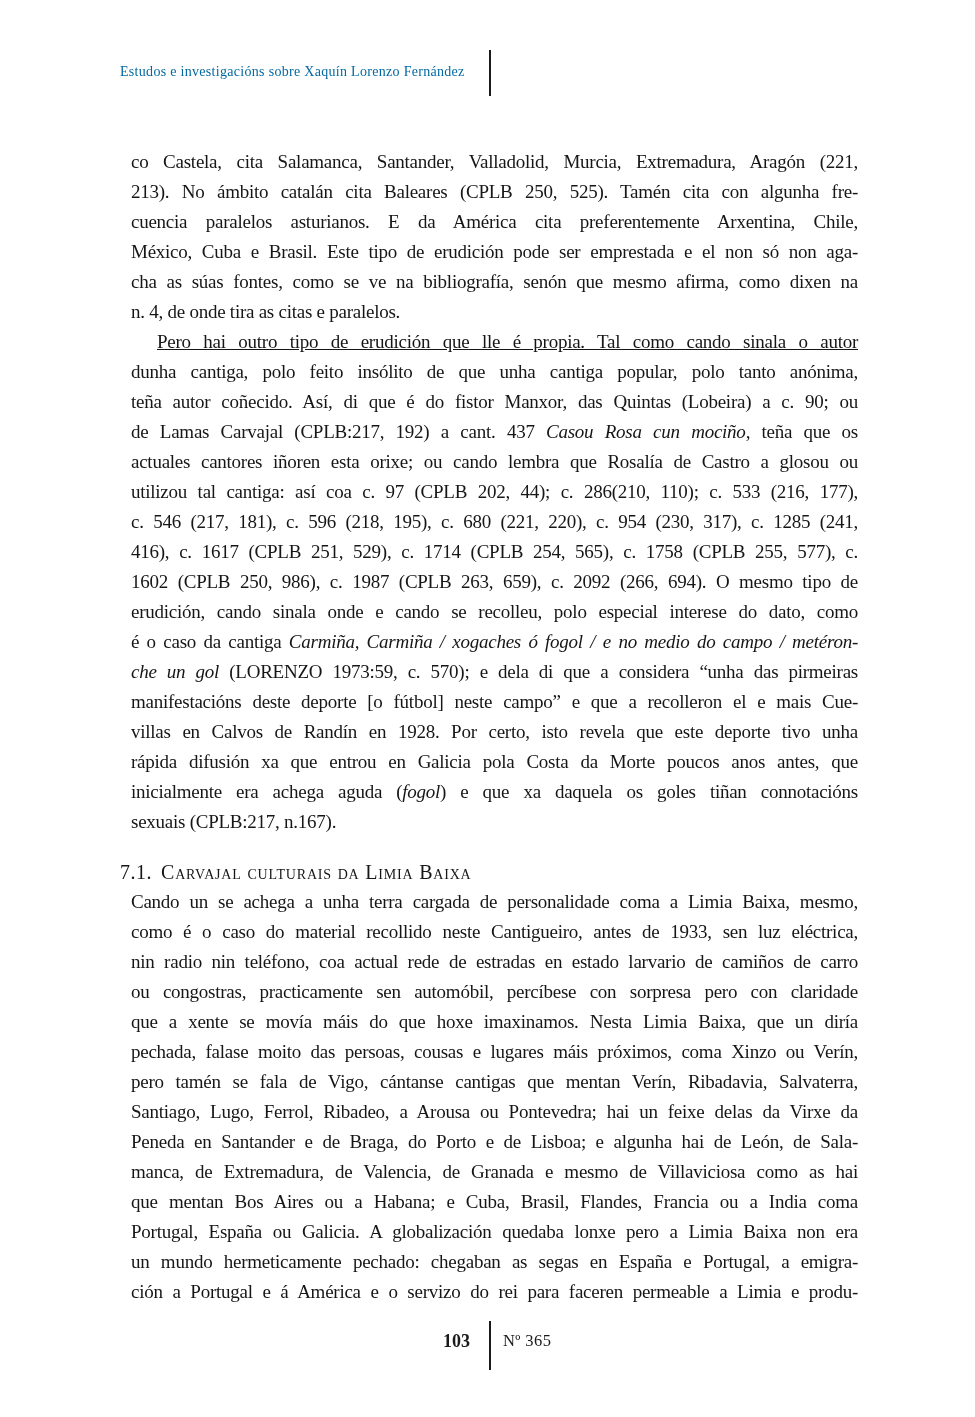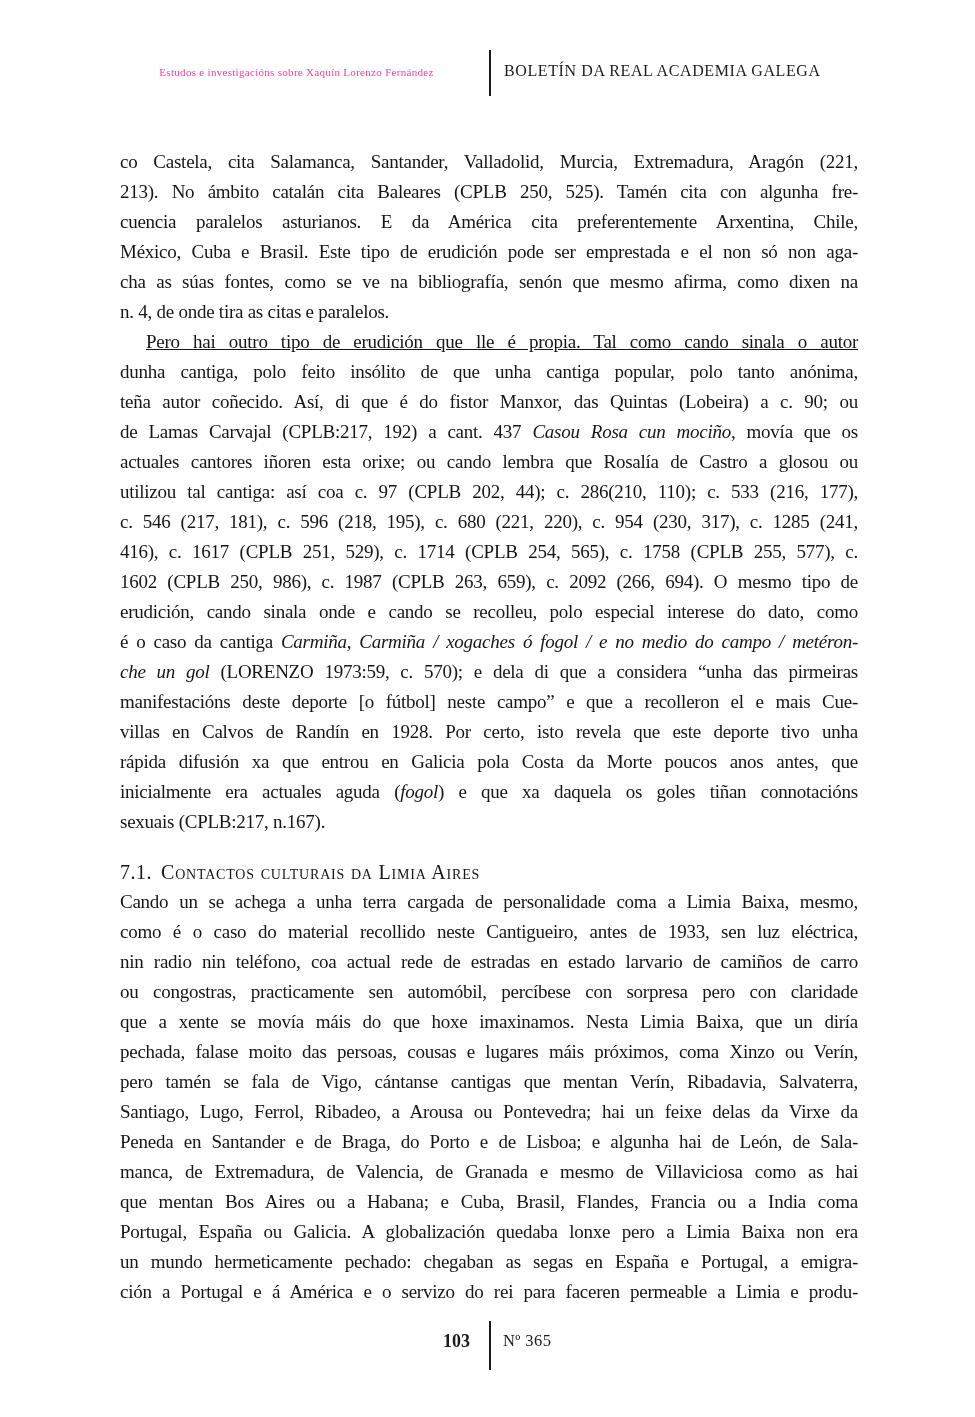--- a/index.html
+++ b/index.html
@@ -10,40 +10,41 @@
     height: 1417px;
     margin: 0 auto;
     background: #ffffff;
     color: #1a1a1a;
     font-family: "Liberation Serif", "DejaVu Serif", serif;
     overflow: hidden;
   }
   
   .hdr-left {
     position: absolute; left: 120px; top: 62px; width: 353px;
-    text-align: center; font-size: 11px; letter-spacing: 0.3px; line-height: 20px;
-    color: #ec4899;
+    text-align: left; font-size: 14px; letter-spacing: 0.3px; line-height: 20px;
+    color: #0369a1;
   }
   .hdr-rule {
     position: absolute; left: 489px; top: 50px; width: 1.5px; height: 46px;
     background: #1a1a1a;
   }
   .hdr-right {
     position: absolute; left: 504px; top: 60px;
     font-size: 16px; letter-spacing: 0.6px; line-height: 22px; color: #1c1c1c;
   }
   
   .body-text {
     position: absolute; left: 120px; top: 147px; width: 738px;
     font-size: 19px; letter-spacing: -0.25px; color: #161616;
   }
   .line {
     height: 30px; line-height: 30px;
     text-align: justify; text-align-last: left; text-justify: inter-word;
     white-space: nowrap;
+    margin-left: 11px;
   }
   .line.just { text-align-last: justify; white-space: normal; }
   .line.indent { text-indent: 26px; text-decoration: underline; }
   .line i { }
   .section-heading {
     margin-top: 20px; height: 30px; line-height: 30px;
     font-size: 20px; white-space: nowrap;
   }
   .section-heading .h-num { letter-spacing: 0.5px; margin-right: 9px; }
   .section-heading .h-title { font-variant: small-caps; letter-spacing: 0.8px; }
@@ -60,51 +61,50 @@
     position: absolute; left: 503px; top: 1330px;
     font-size: 16.5px; letter-spacing: 0.4px; line-height: 22px;
   }
 </style>
 </head>
 <body>
 
 <div class="page">
   <div class="hdr-left">Estudos e investigacións sobre Xaquín Lorenzo Fernández</div>
   <div class="hdr-rule"></div>
-  <div class="hdr-right">BOLETÍN DA REAL ACADEMIA GALEGA</div>
 
   <div class="body-text">
       <div>
         <div class="line just"><span>co Castela, cita Salamanca, Santander, Valladolid, Murcia, Extremadura, Aragón (221,</span></div>
         <div class="line just"><span>213). No ámbito catalán cita Baleares (CPLB 250, 525). Tamén cita con algunha fre-</span></div>
         <div class="line just"><span>cuencia paralelos asturianos. E da América cita preferentemente Arxentina, Chile,</span></div>
         <div class="line just"><span>México, Cuba e Brasil. Este tipo de erudición pode ser emprestada e el non só non aga-</span></div>
         <div class="line just"><span>cha as súas fontes, como se ve na bibliografía, senón que mesmo afirma, como dixen na</span></div>
         <div class="line"><span>n. 4, de onde tira as citas e paralelos.</span></div>
       </div>
       <div>
         <div class="line just indent"><span>Pero hai outro tipo de erudición que lle é propia. Tal como cando sinala o autor</span></div>
         <div class="line just"><span>dunha cantiga, polo feito insólito de que unha cantiga popular, polo tanto anónima,</span></div>
         <div class="line just"><span>teña autor coñecido. Así, di que é do fistor Manxor, das Quintas (Lobeira) a c. 90; ou</span></div>
-        <div class="line just"><span>de Lamas Carvajal (CPLB:217, 192) a cant. 437 </span><i>Casou Rosa cun mociño</i><span>, movía que os</span></div>
+        <div class="line just"><span>de Lamas Carvajal (CPLB:217, 192) a cant. 437 </span><i>Casou Rosa cun mociño</i><span>, teña que os</span></div>
         <div class="line just"><span>actuales cantores iñoren esta orixe; ou cando lembra que Rosalía de Castro a glosou ou</span></div>
         <div class="line just"><span>utilizou tal cantiga: así coa c. 97 (CPLB 202, 44); c. 286(210, 110); c. 533 (216, 177),</span></div>
         <div class="line just"><span>c. 546 (217, 181), c. 596 (218, 195), c. 680 (221, 220), c. 954 (230, 317), c. 1285 (241,</span></div>
         <div class="line just"><span>416), c. 1617 (CPLB 251, 529), c. 1714 (CPLB 254, 565), c. 1758 (CPLB 255, 577), c.</span></div>
         <div class="line just"><span>1602 (CPLB 250, 986), c. 1987 (CPLB 263, 659), c. 2092 (266, 694). O mesmo tipo de</span></div>
         <div class="line just"><span>erudición, cando sinala onde e cando se recolleu, polo especial interese do dato, como</span></div>
         <div class="line just"><span>é o caso da cantiga </span><i>Carmiña, Carmiña / xogaches ó fogol / e no medio do campo / metéron-</i></div>
         <div class="line just"><i>che un gol</i><span> (LORENZO 1973:59, c. 570); e dela di que a considera “unha das pirmeiras</span></div>
         <div class="line just"><span>manifestacións deste deporte [o fútbol] neste campo” e que a recolleron el e mais Cue-</span></div>
         <div class="line just"><span>villas en Calvos de Randín en 1928. Por certo, isto revela que este deporte tivo unha</span></div>
         <div class="line just"><span>rápida difusión xa que entrou en Galicia pola Costa da Morte poucos anos antes, que</span></div>
-        <div class="line just"><span>inicialmente era actuales aguda (</span><i>fogol</i><span>) e que xa daquela os goles tiñan connotacións</span></div>
+        <div class="line just"><span>inicialmente era achega aguda (</span><i>fogol</i><span>) e que xa daquela os goles tiñan connotacións</span></div>
         <div class="line"><span>sexuais (CPLB:217, n.167).</span></div>
       </div>
-      <div class="section-heading"><span class="h-num">7.1.</span><span class="h-title">Contactos culturais da Limia Aires</span></div>
+      <div class="section-heading"><span class="h-num">7.1.</span><span class="h-title">Carvajal culturais da Limia Baixa</span></div>
       <div>
         <div class="line just"><span>Cando un se achega a unha terra cargada de personalidade coma a Limia Baixa, mesmo,</span></div>
         <div class="line just"><span>como é o caso do material recollido neste Cantigueiro, antes de 1933, sen luz eléctrica,</span></div>
         <div class="line just"><span>nin radio nin teléfono, coa actual rede de estradas en estado larvario de camiños de carro</span></div>
         <div class="line just"><span>ou congostras, practicamente sen automóbil, percíbese con sorpresa pero con claridade</span></div>
         <div class="line just"><span>que a xente se movía máis do que hoxe imaxinamos. Nesta Limia Baixa, que un diría</span></div>
         <div class="line just"><span>pechada, falase moito das persoas, cousas e lugares máis próximos, coma Xinzo ou Verín,</span></div>
         <div class="line just"><span>pero tamén se fala de Vigo, cántanse cantigas que mentan Verín, Ribadavia, Salvaterra,</span></div>
         <div class="line just"><span>Santiago, Lugo, Ferrol, Ribadeo, a Arousa ou Pontevedra; hai un feixe delas da Virxe da</span></div>
         <div class="line just"><span>Peneda en Santander e de Braga, do Porto e de Lisboa; e algunha hai de León, de Sala-</span></div>

